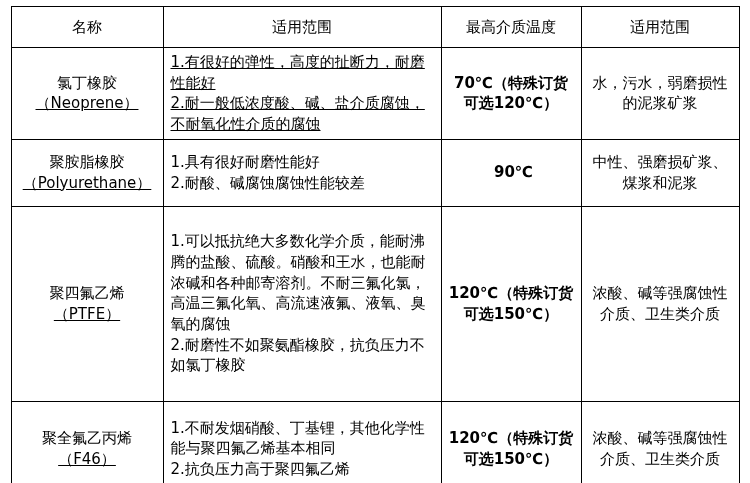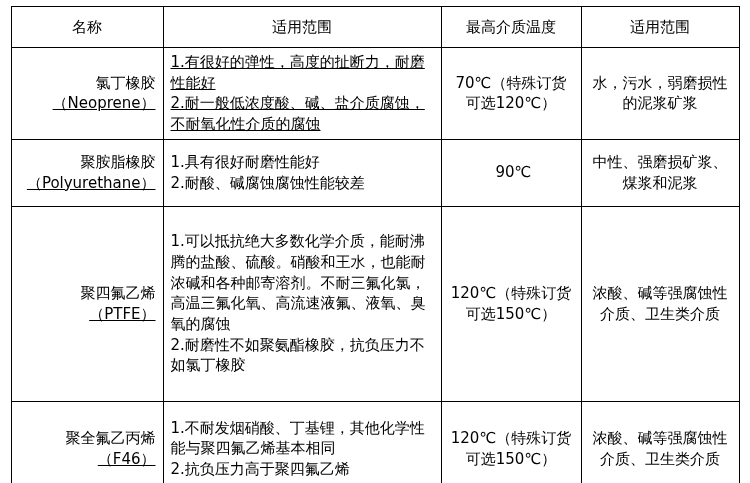--- a/index.html
+++ b/index.html
@@ -40,27 +40,28 @@
     font-weight: normal;
     height: 34px;
     padding: 3px 10px;
   }
   col.c-name { width: 152px; }
   col.c-perf { width: 278px; }
   col.c-temp { width: 140px; }
   col.c-scope { width: 158px; }
 
   td.name-cell {
-    text-align: right;
+    text-align: center;
   }
   td.perf-cell {
     text-align: left;
   }
   td.temp-cell {
     text-align: center;
+    font-weight: bold;
   }
   td.scope-cell {
     text-align: center;
   }
   .cn {
     display: block;
   }
   .en {
     display: block;
     text-decoration: underline;

